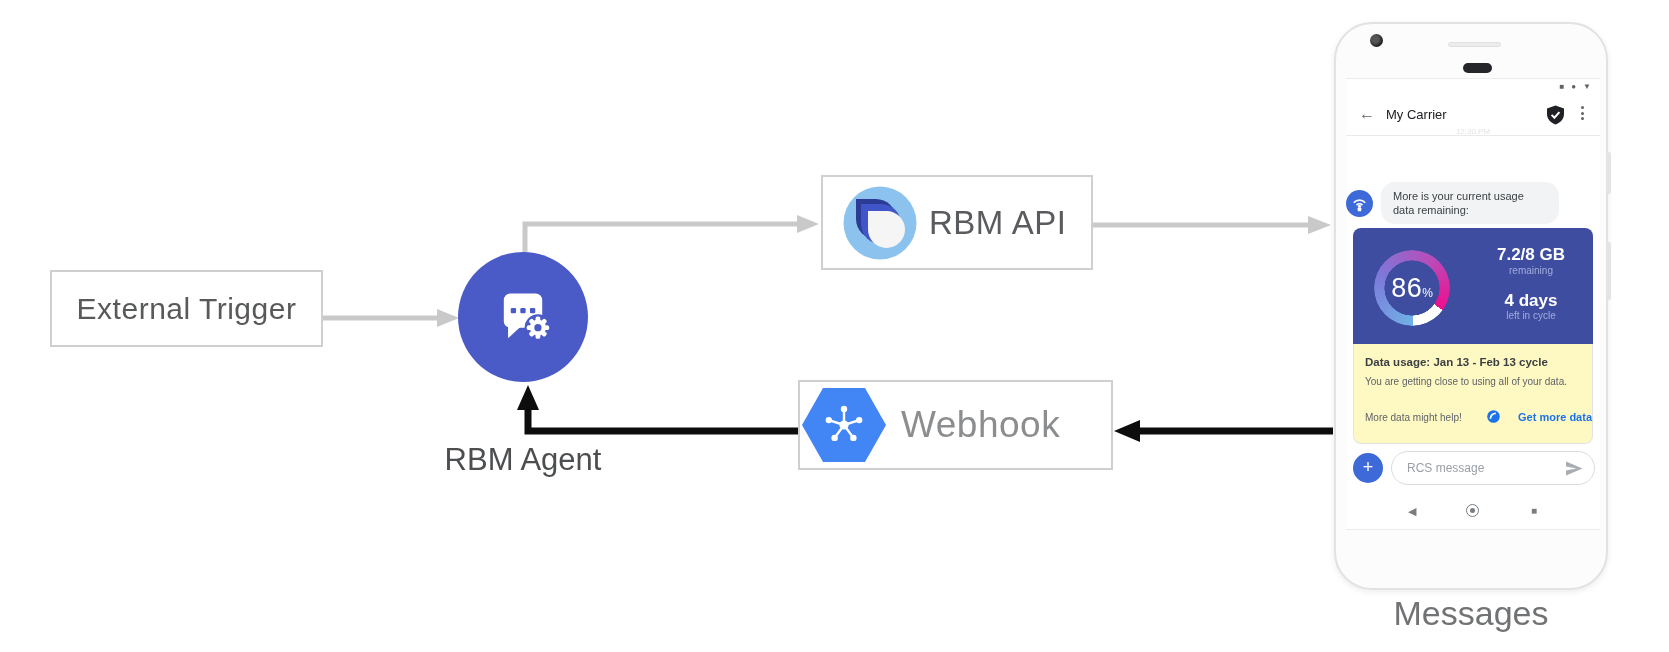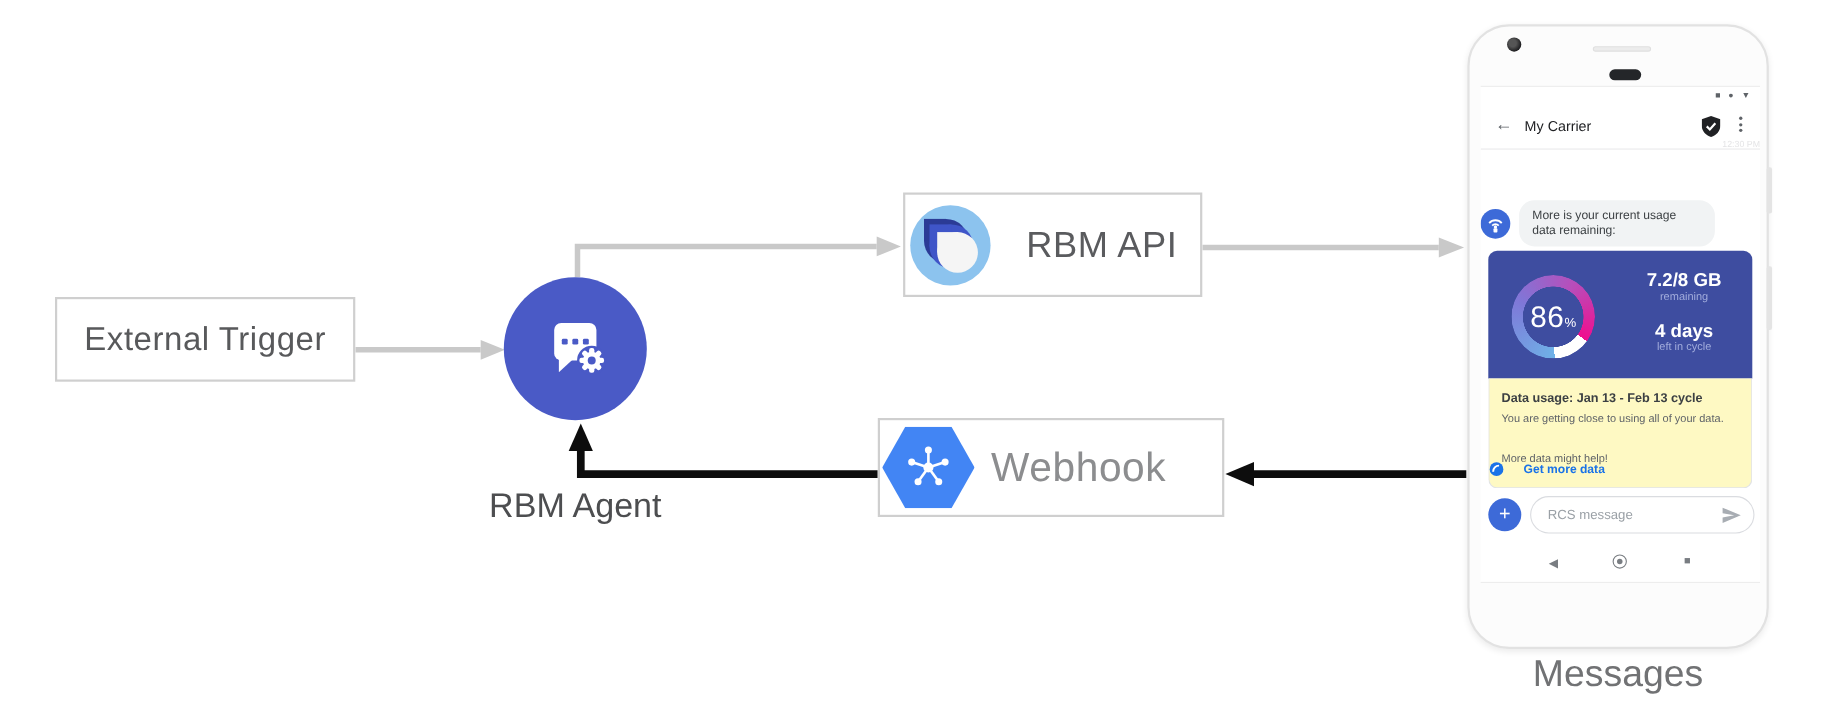--- a/index.html
+++ b/index.html
@@ -10,21 +10,21 @@
   
   #arrows { position:absolute; left:0; top:0; width:1669px; height:652px; pointer-events:none; }
 
   
   .dbox { position:absolute; background:#fff; border:2px solid #CFCFCF; display:flex; align-items:center; }
   .dlabel { font-weight:300; color:#58595B; letter-spacing:0.5px; }
 
   #ext-box { left:50px; top:270px; width:273px; height:77px; justify-content:center; }
   #ext-box .dlabel { font-size:30px; }
 
-  #api-box { left:821px; top:175px; width:272px; height:95px; padding-left:4px;gap:20px; }
+  #api-box { left:821px; top:175px; width:272px; height:95px; padding-left:20px; }
   #api-box .dlabel { font-size:33px; color:#5A5B5E; margin-left:12px; }
 
   #hook-box { left:798px; top:380px; width:315px; height:90px; padding-left:2px; }
   #hook-box .dlabel { font-size:37px; color:#8C8D8F; margin-left:15px; }
 
   #agent-circle { position:absolute; left:458px; top:252px; width:130px; height:130px;
     border-radius:50%; background:#4A5AC6; display:flex; align-items:center; justify-content:center; }
   #agent-label { position:absolute; left:398px; top:442px; width:250px; text-align:center;
     font-size:31px; font-weight:300; color:#4D4E50; }
 
@@ -56,21 +56,21 @@
   #statusbar { position:absolute; top:4px; right:9px; display:flex; gap:7px; align-items:center; }
   #statusbar span { font-size:8px; color:#5F6368; line-height:1; }
 
   #appbar { position:absolute; top:16px; left:0; width:100%; height:41px; background:#fff;
     border-bottom:1px solid #E9EAEC; }
   #back-arrow { position:absolute; left:13px; top:10px; font-size:16px; color:#5F6368; }
   #convo-title { position:absolute; left:40px; top:12px; font-size:13px; color:#202124; }
   #shield-icon { position:absolute; right:36px; top:10px; }
   #menu-dots { position:absolute; right:16px; top:11px; display:flex; flex-direction:column; gap:2.5px; }
   #menu-dots i { width:3px; height:3px; border-radius:50%; background:#5F6368; }
-  #faint-time { position:absolute; top:48px; left:0; width:100%; text-align:right;
+  #faint-time { position:absolute; top:48px; left:0; width:100%; text-align:center;
     font-size:8px; color:#E4E4E6; }
 
   
   #bot-avatar { position:absolute; left:0px; top:111px; width:27px; height:27px; border-radius:50%;
     background:#3D6AD8; display:flex; align-items:center; justify-content:center; }
   #bot-bubble { position:absolute; left:35px; top:103px; width:178px; min-height:42px;
     background:#F1F3F4; border-radius:14px; padding:7px 12px; }
   #bot-bubble div { font-size:11px; line-height:14px; color:#3C4043; }
 
   
@@ -90,22 +90,22 @@
   #g-remaining-val { position:absolute; top:17px; width:100%; }
   #g-remaining-lab { position:absolute; top:37px; width:100%; }
   #g-days-val { position:absolute; top:63px; width:100%; }
   #g-days-lab { position:absolute; top:82px; width:100%; }
 
   #info-panel { position:relative; width:240px; height:100px; background:#fef9c3;
     border:1px solid #E1E3E6; border-top:none; border-radius:0 0 8px 8px; padding:12px 11px 0 11px; }
   #info-title { font-size:11.5px; font-weight:bold; color:#3C4043; white-space:nowrap; }
   .info-body { font-size:10px; color:#5F6368; line-height:15px; white-space:nowrap;margin-top:21px; }
   #info-body-1 { margin-top:6px; }
-  #card-action { position:absolute; left:0; bottom:10px; width:100%; display:flex;
-    align-items:center; justify-content:flex-start; gap:18px; }
+  #card-action { position:absolute; left:0; bottom:20px; width:100%; display:flex;
+    align-items:center; justify-content:flex-end; gap:18px; }
   #card-action span { font-size:11px; font-weight:bold; color:#1A73E8; }
 
   
   #plus-btn { position:absolute; left:7px; top:374px; width:30px; height:30px; border-radius:50%;
     background:#3D6AD8; color:#fff; font-size:18px; display:flex; align-items:center; justify-content:center;
     line-height:1; padding-bottom:2px; }
   #compose-pill { position:absolute; left:45px; top:372px; width:204px; height:34px;
     border:1px solid #DADCE0; border-radius:17px; background:#fff; }
   #compose-input { position:absolute; left:15px; top:1px; width:140px; height:30px; border:none; outline:none;
     font-size:12px; color:#3C4043; font-family:"Liberation Sans", sans-serif; }

